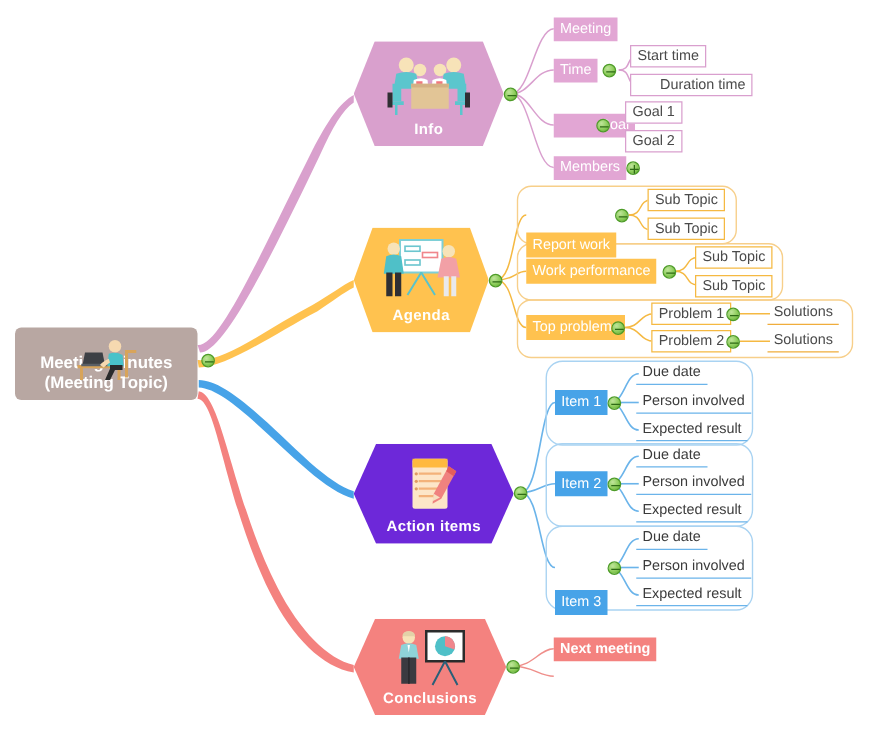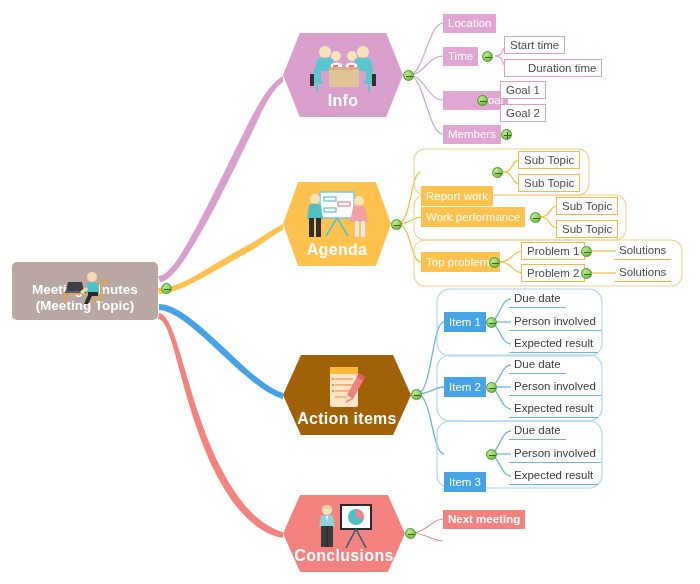--- a/index.html
+++ b/index.html
@@ -21,26 +21,26 @@
     padding-bottom:6px;
   }
   .root .rtxt{color:#ffffff;font-size:13.5px;font-weight:bold;line-height:16px;text-align:center;}
 
   
   .hex{
     display:flex;flex-direction:column;align-items:center;justify-content:flex-end;
     clip-path:polygon(14% 0%, 86% 0%, 100% 50%, 86% 100%, 14% 100%, 0% 50%);
     padding-bottom:7px;
   }
-  .hex .htxt{color:#ffffff;font-size:16px;font-weight:bold;letter-spacing:.3px;}
+  .hex .htxt{color:#ffffff;font-size:12px;font-weight:bold;letter-spacing:.3px;}
   .hexicon{position:absolute;left:50%;transform:translateX(-50%);top:8px;}
 
   #hex-info{left:283px;top:33px;width:120px;height:84px;background:#d9a0cd;}
   #hex-agenda{left:283px;top:182px;width:108px;height:84px;background:#ffc24f;}
-  #hex-action{left:283px;top:355px;width:128px;height:80px;background:#a16207;}
+  #hex-action{left:283px;top:355px;width:128px;height:80px;background:#6d28d9;}
   #hex-conclusions{left:283px;top:495px;width:122px;height:77px;background:#f4827f;}
 
   
   .lab{
     position:absolute;display:flex;align-items:center;
     font-size:11.5px;line-height:13px;padding:1px 5px;box-sizing:border-box;
   }
   .fill-pink{background:#e2a6d4;color:#ffffff;}
   .out-pink{background:#ffffff;color:#4a4a4a;border:1px solid #d99fce;}
   .fill-or{background:#ffc24f;color:#ffffff;}
@@ -176,21 +176,21 @@
       <path d="M58,26 h7 v14 h-7 Z" fill="#5bc6cd"></path>
       <path d="M56,40 h11 v3 h-11 Z" fill="#5bc6cd"></path>
       <rect x="60" y="43" width="2" height="8" fill="#5bc6cd"></rect>
       <rect x="2" y="33" width="4" height="12" fill="#2f2f33"></rect>
       <rect x="64" y="33" width="4" height="12" fill="#2f2f33"></rect>
     </svg>
     <div class="htxt">Info</div>
   </div>
   <div class="tog" style="left:403px;top:70px;"></div>
 
-  <div class="lab fill-pink" style="left:443px;top:14px;height:19px;">Location</div>
+  <div class="lab fill-pink" style="left:443px;top:14px;height:19px;">Meeting</div>
 
   <div class="lab fill-pink" style="left:443px;top:47px;height:19px;">Time</div>
   <div class="tog" style="left:482px;top:51px;"></div>
   <div class="lab out-pink" style="left:504px;top:36px;height:18px;">Start time</div>
   <div class="lab out-pink" style="left:504px;top:59px;height:18px;padding-left:23px;">Duration time</div>
 
   <div class="lab fill-pink" style="left:443px;top:91px;height:19px;padding-left:36px;">Goal</div>
   <div class="tog" style="left:477px;top:95px;"></div>
   <div class="lab out-pink" style="left:500px;top:81px;height:18px;">Goal 1</div>
   <div class="lab out-pink" style="left:500px;top:104px;height:18px;">Goal 2</div>

